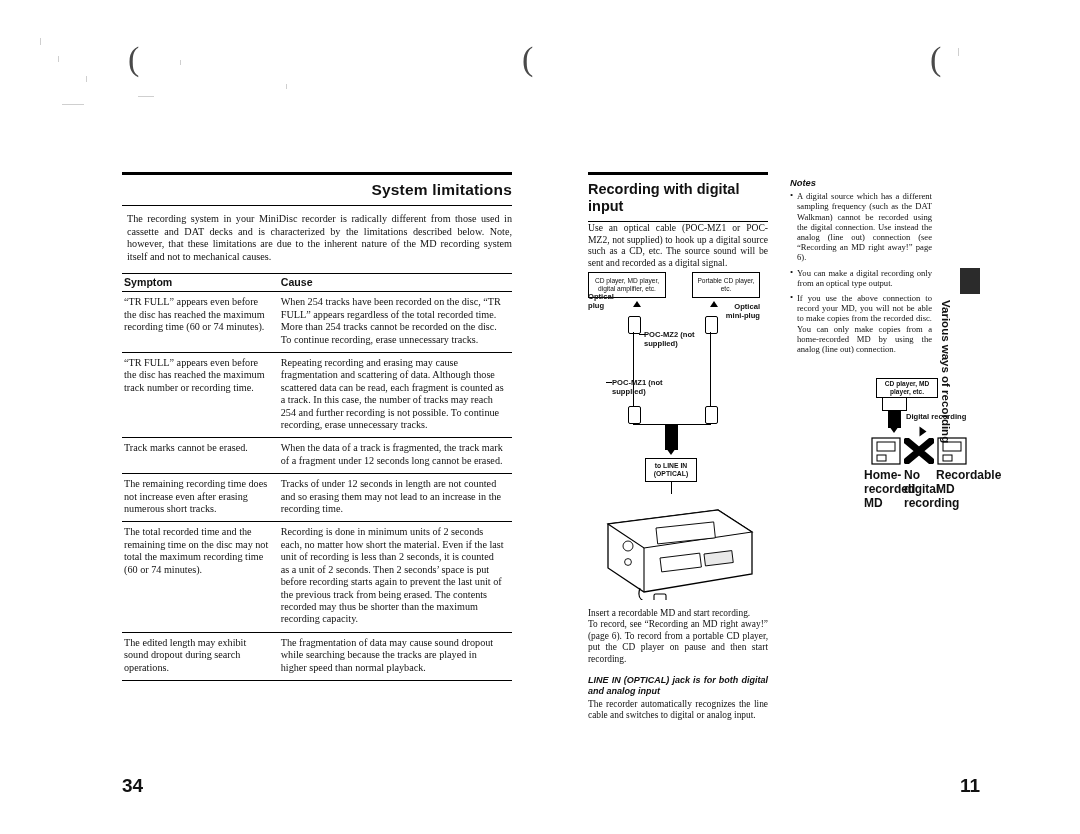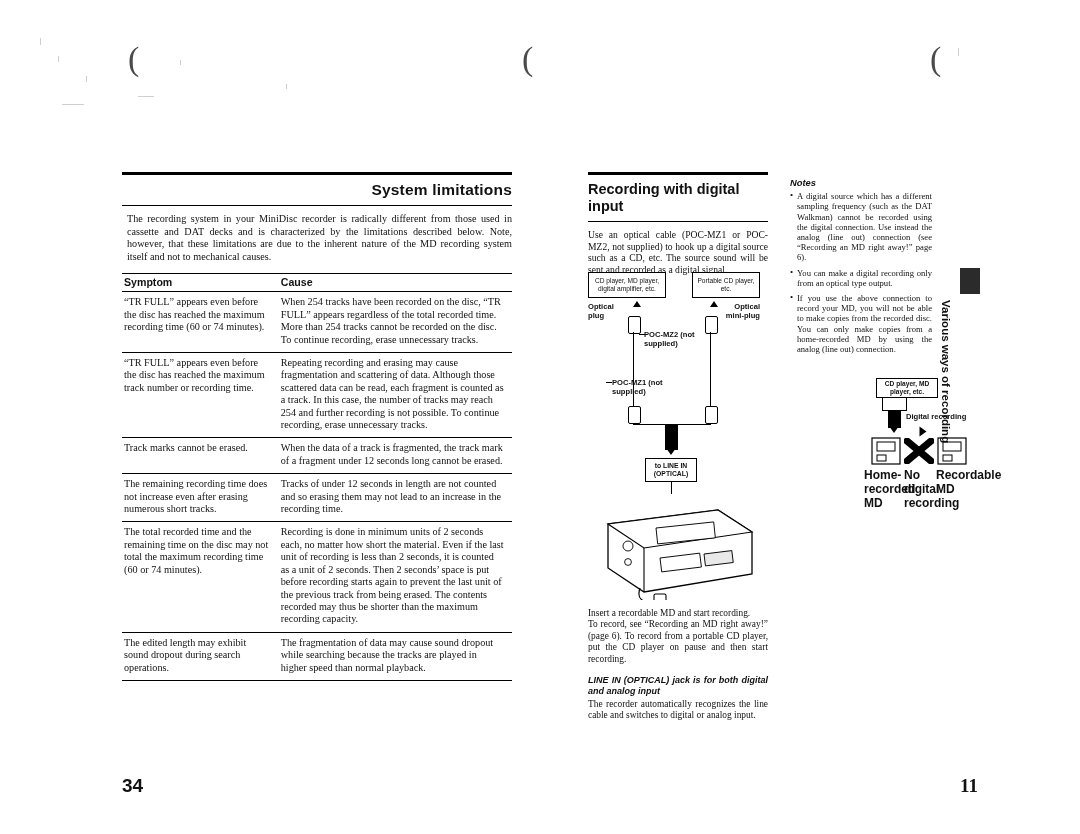--- a/index.html
+++ b/index.html
@@ -36,21 +36,21 @@
   .notes-col ul{list-style:none;margin:0;padding:0;}
   .notes-col li{position:relative;padding-left:7px;margin-bottom:5px;text-align:justify;}
   .notes-col li:before{content:"•";position:absolute;left:0;top:-1px;font-size:9px;}
 
   
   .side-tab{position:absolute;left:960px;top:268px;width:20px;height:26px;background:#2b2b2b;}
   .side-text{position:absolute;left:952px;top:300px;width:180px;
     font-family:"Liberation Sans",sans-serif;font-weight:bold;font-size:11.5px;color:#111;
     transform:rotate(90deg);transform-origin:0 0;white-space:nowrap;}
 
-  .pagenum-right{position:absolute;left:960px;top:775px;font-family:Liberation Serif, serif;
+  .pagenum-right{position:absolute;left:960px;top:775px;font-family:Liberation Sans, sans-serif;
     font-weight:bold;font-size:19px;}
 
   
   .diag{position:absolute;left:588px;top:272px;width:185px;height:330px;}
   .box{position:absolute;border:1.4px solid #000;background:#fff;
     font-family:"Liberation Sans",sans-serif;font-size:6.6px;line-height:7.6px;
     text-align:center;display:flex;align-items:center;justify-content:center;padding:2px;box-sizing:border-box;}
   .lbl{position:absolute;font-family:"Liberation Sans",sans-serif;font-weight:bold;font-size:7.6px;line-height:9px;}
   .vline{position:absolute;background:#000;width:1.4px;}
   .hline{position:absolute;background:#000;height:1.4px;}
@@ -130,28 +130,28 @@
       </tbody>
     </table>
   </div>
 
   <div class="pagenum-left">34</div>
 
   <div class="right-col">
     <div class="rule-top-r"></div>
     <h1 class="h1b" style="margin-top:6px;">Recording with digital input</h1>
     <div class="rule-thin" style="width:180px;"></div>
-    <p class="body-s" style="margin-top:7px;">Use an optical cable (POC-MZ1 or POC-MZ2, not supplied) to hook up a digital source such as a CD, etc. The source sound will be sent and recorded as a digital signal.</p>
+    <p class="body-s" style="margin-top:0;">Use an optical cable (POC-MZ1 or POC-MZ2, not supplied) to hook up a digital source such as a CD, etc. The source sound will be sent and recorded as a digital signal.</p>
   </div>
 
   <div class="diag">
     <div class="box" style="left:0;top:0;width:78px;height:26px;">CD player, MD player, digital amplifier, etc.</div>
     <div class="box" style="left:104px;top:0;width:68px;height:26px;">Portable CD player, etc.</div>
 
-    <div class="lbl" style="left:0;top:30px;width:42px;">Optical plug</div>
+    <div class="lbl" style="left:0;top:20px;width:42px;">Optical plug</div>
     <div class="lbl" style="left:128px;top:30px;width:44px;text-align:right;">Optical mini-plug</div>
 
     <div class="arrow-up" style="left:45px;top:29px;"></div>
     <div class="arrow-up" style="left:122px;top:29px;"></div>
 
     <div class="plug" style="left:40px;top:44px;width:11px;height:16px;"></div>
     <div class="vline" style="left:45px;top:60px;height:74px;"></div>
     <div class="plug" style="left:40px;top:134px;width:11px;height:16px;"></div>
 
     <div class="plug" style="left:117px;top:44px;width:11px;height:16px;"></div>

